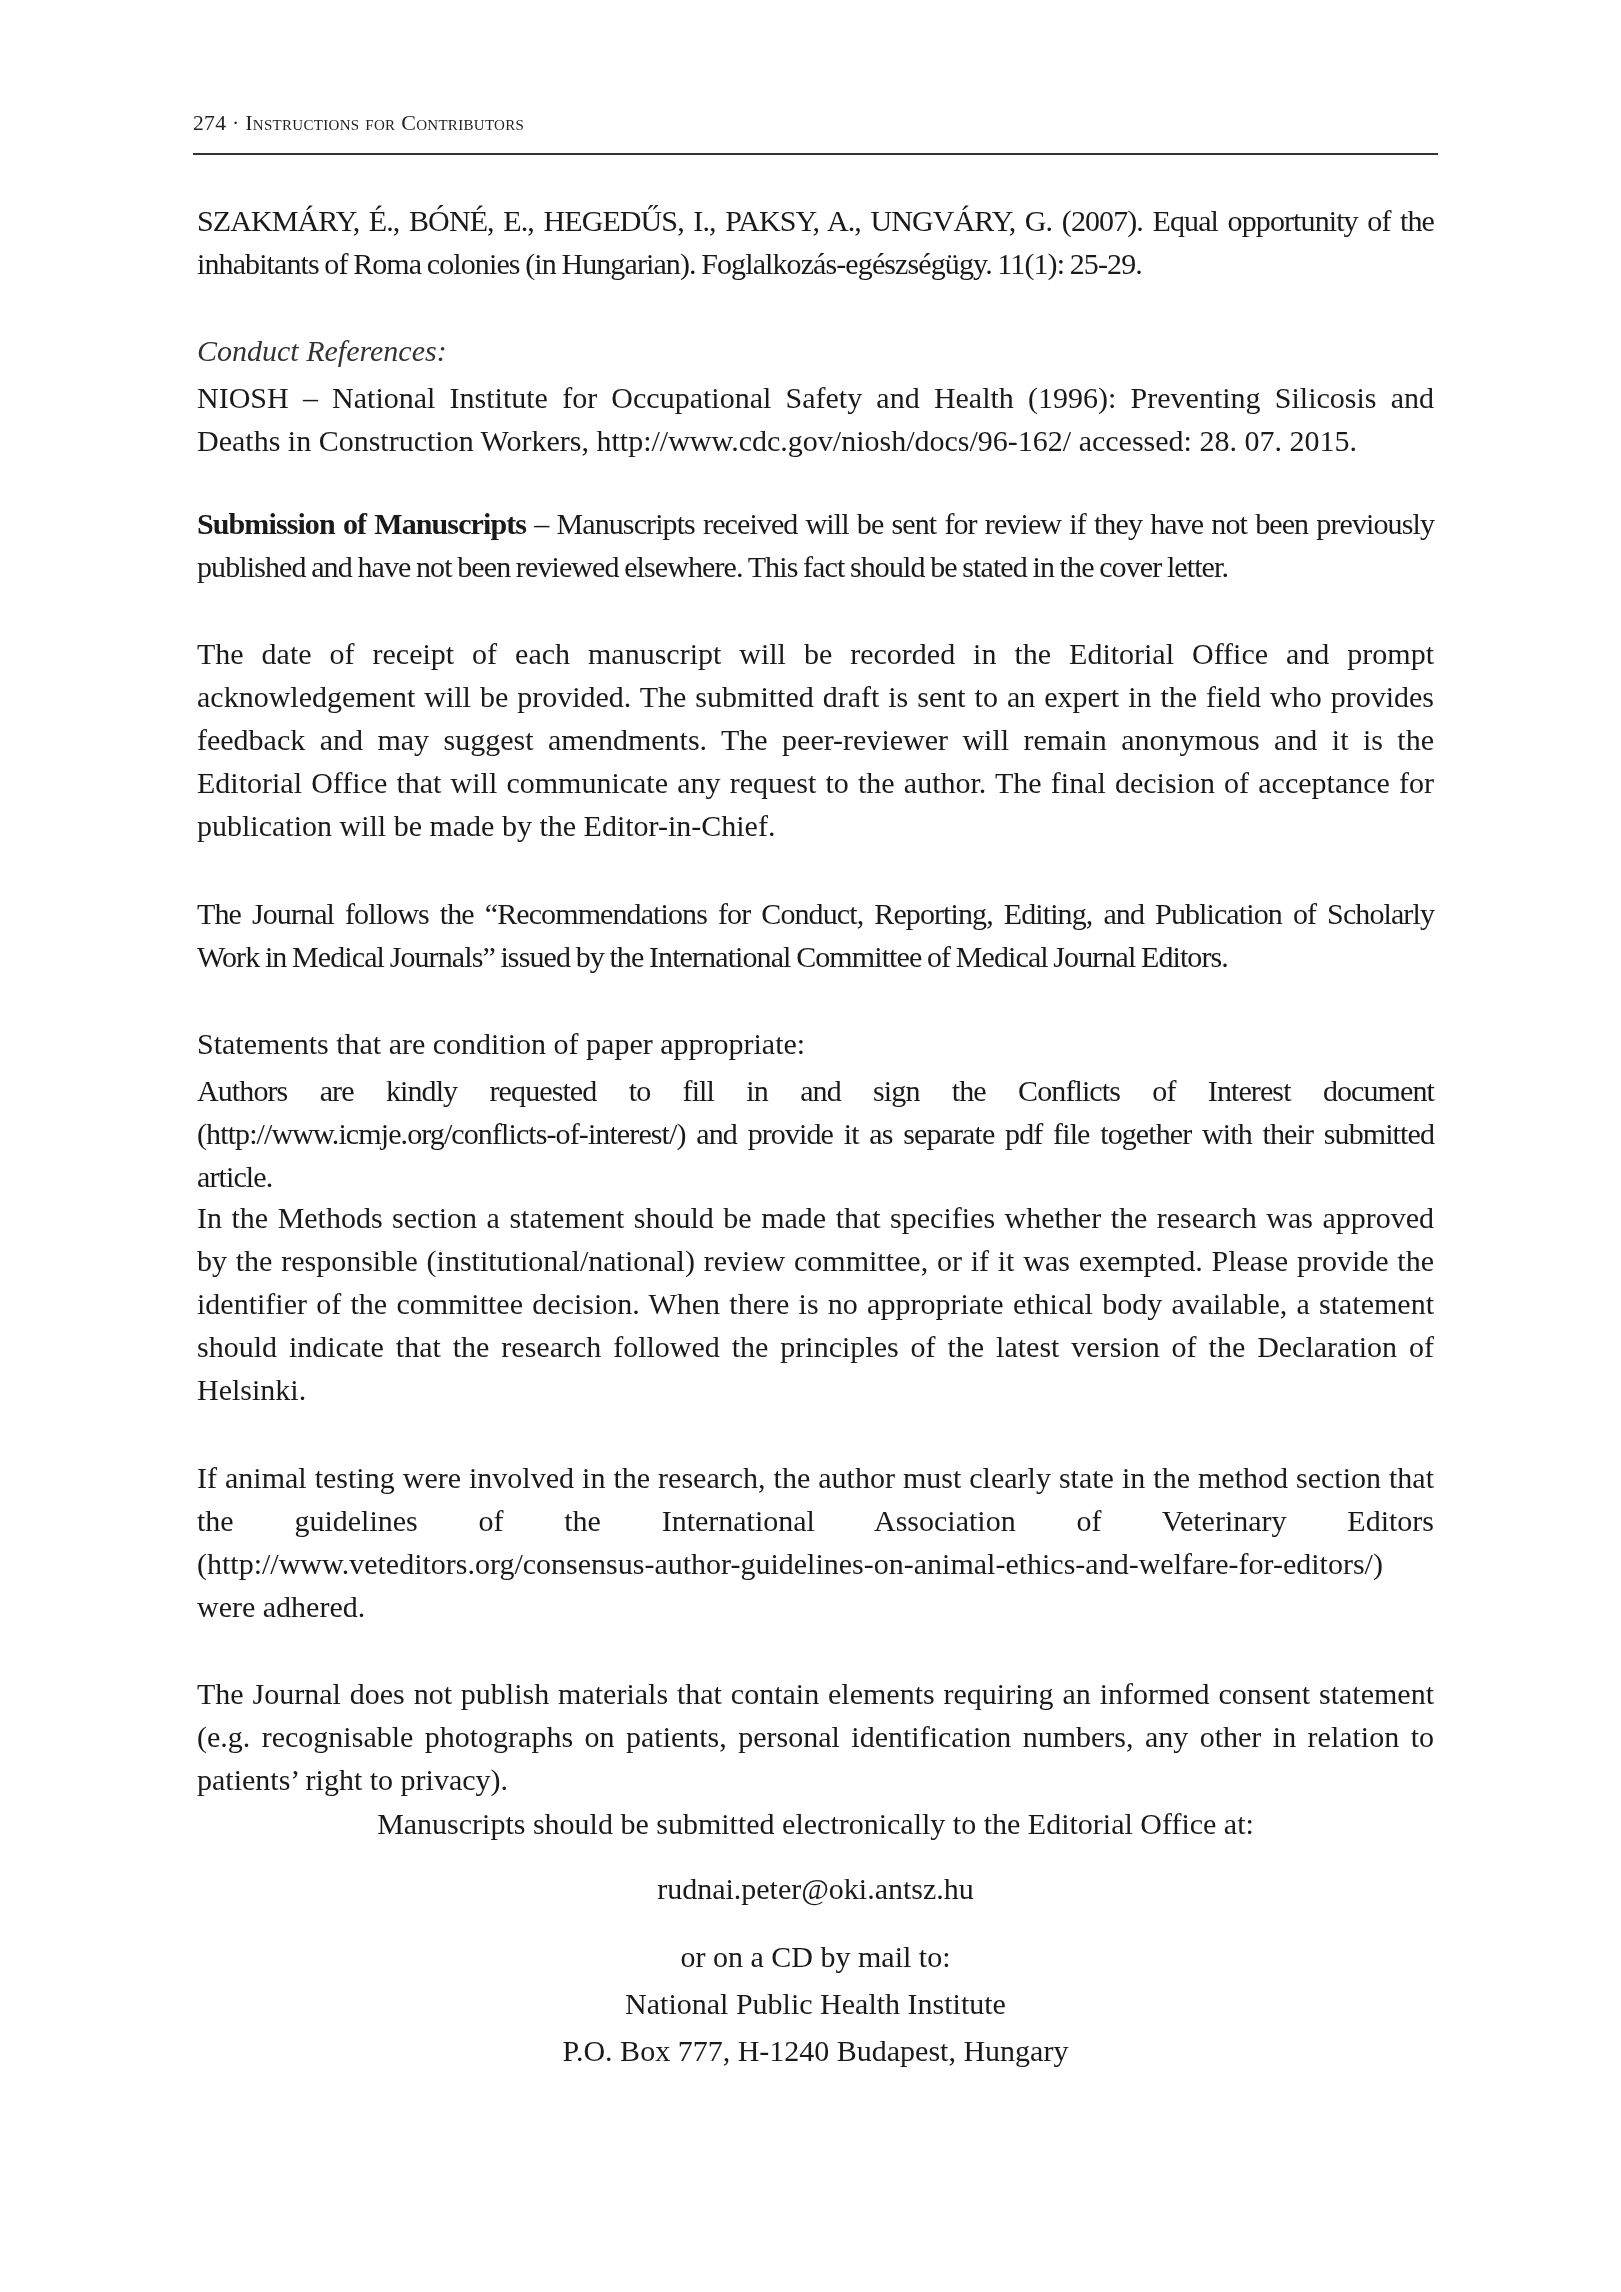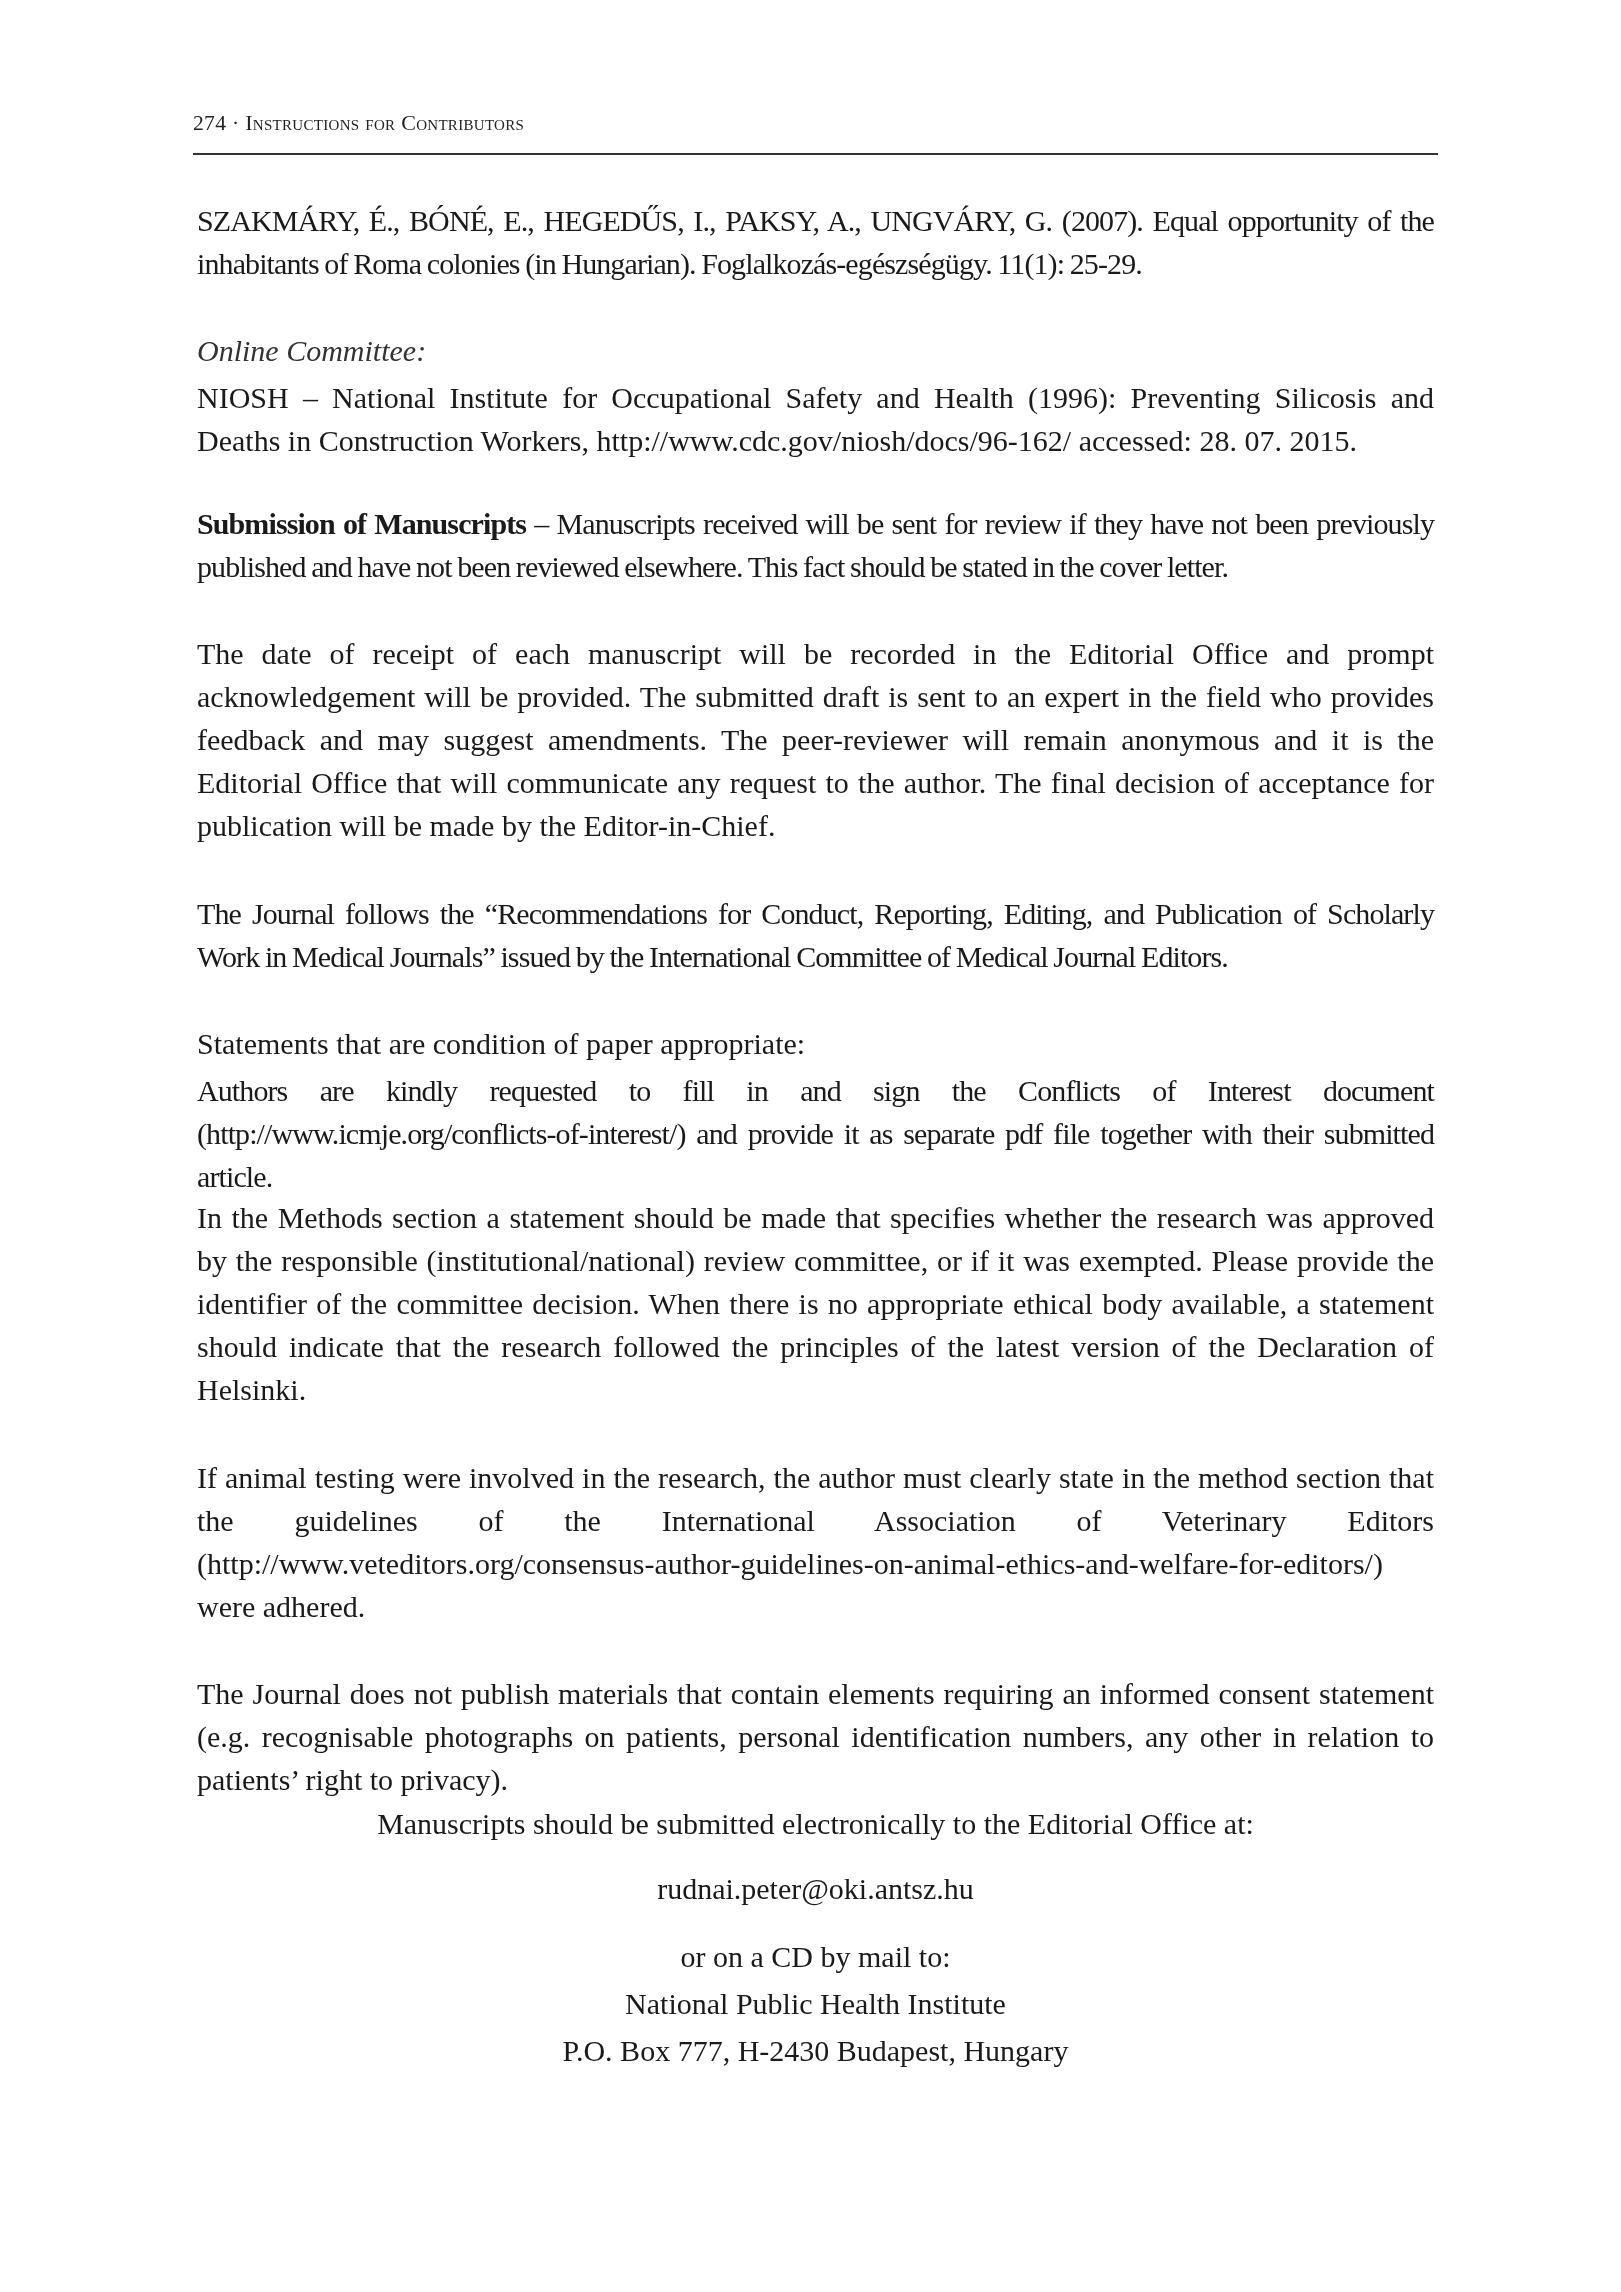--- a/index.html
+++ b/index.html
@@ -39,21 +39,21 @@
     <span>·</span>
     <span class="sc">Instructions for Contributors</span>
   </div>
   <div class="rule"></div>
 
   <div class="body-text condensed" style="top:195px;">
     <p class="p">SZAKMÁRY, É., BÓNÉ, E., HEGEDŰS, I., PAKSY, A., UNGVÁRY, G. (2007). Equal opportunity of the inhabitants of Roma colonies (in Hungarian). Foglalkozás-egészségügy. 11(1): 25-29.</p>
   </div>
 
   <div class="body-text" style="top:325px;">
-    <p class="p italic">Online Committee:</p>
+    <p class="p italic">Conduct References:</p>
     <p class="p">NIOSH – National Institute for Occupational Safety and Health (1996): Preventing Silicosis and Deaths in Construction Workers, http://www.cdc.gov/niosh/docs/96-162/ accessed: 28. 07. 2015.</p>
   </div>
 
   <div class="body-text condensed" style="top:498px;">
     <p class="p"><span class="bold">Submission of Manuscripts</span><span> – Manuscripts received will be sent for review if they have not been previously published and have not been reviewed elsewhere. This fact should be stated in the cover letter.</span></p>
   </div>
 
   <div class="body-text" style="top:628px;">
     <p class="p">The date of receipt of each manuscript will be recorded in the Editorial Office and prompt acknowledgement will be provided. The submitted draft is sent to an expert in the field who provides feedback and may suggest amendments. The peer-reviewer will remain anonymous and it is the Editorial Office that will communicate any request to the author. The final decision of acceptance for publication will be made by the Editor-in-Chief.</p>
   </div>
@@ -77,17 +77,17 @@
 
   <div class="body-text" style="top:1668px;">
     <p class="p">The Journal does not publish materials that contain elements requiring an informed consent statement (e.g. recognisable photographs on patients, personal identification numbers, any other in relation to patients’ right to privacy).</p>
   </div>
 
   <div class="body-text center" style="top:1798px;">
     <p class="p">Manuscripts should be submitted electronically to the Editorial Office at:</p>
     <p class="p" style="margin-top:21.6px;">rudnai.peter@oki.antsz.hu</p>
     <p class="p" style="margin-top:25.5px;">or on a CD by mail to:</p>
     <p class="p">National Public Health Institute</p>
-    <p class="p">P.O. Box 777, H-2430 Budapest, Hungary</p>
+    <p class="p">P.O. Box 777, H-1240 Budapest, Hungary</p>
   </div>
 
 </div>
 
 
 </body></html>

